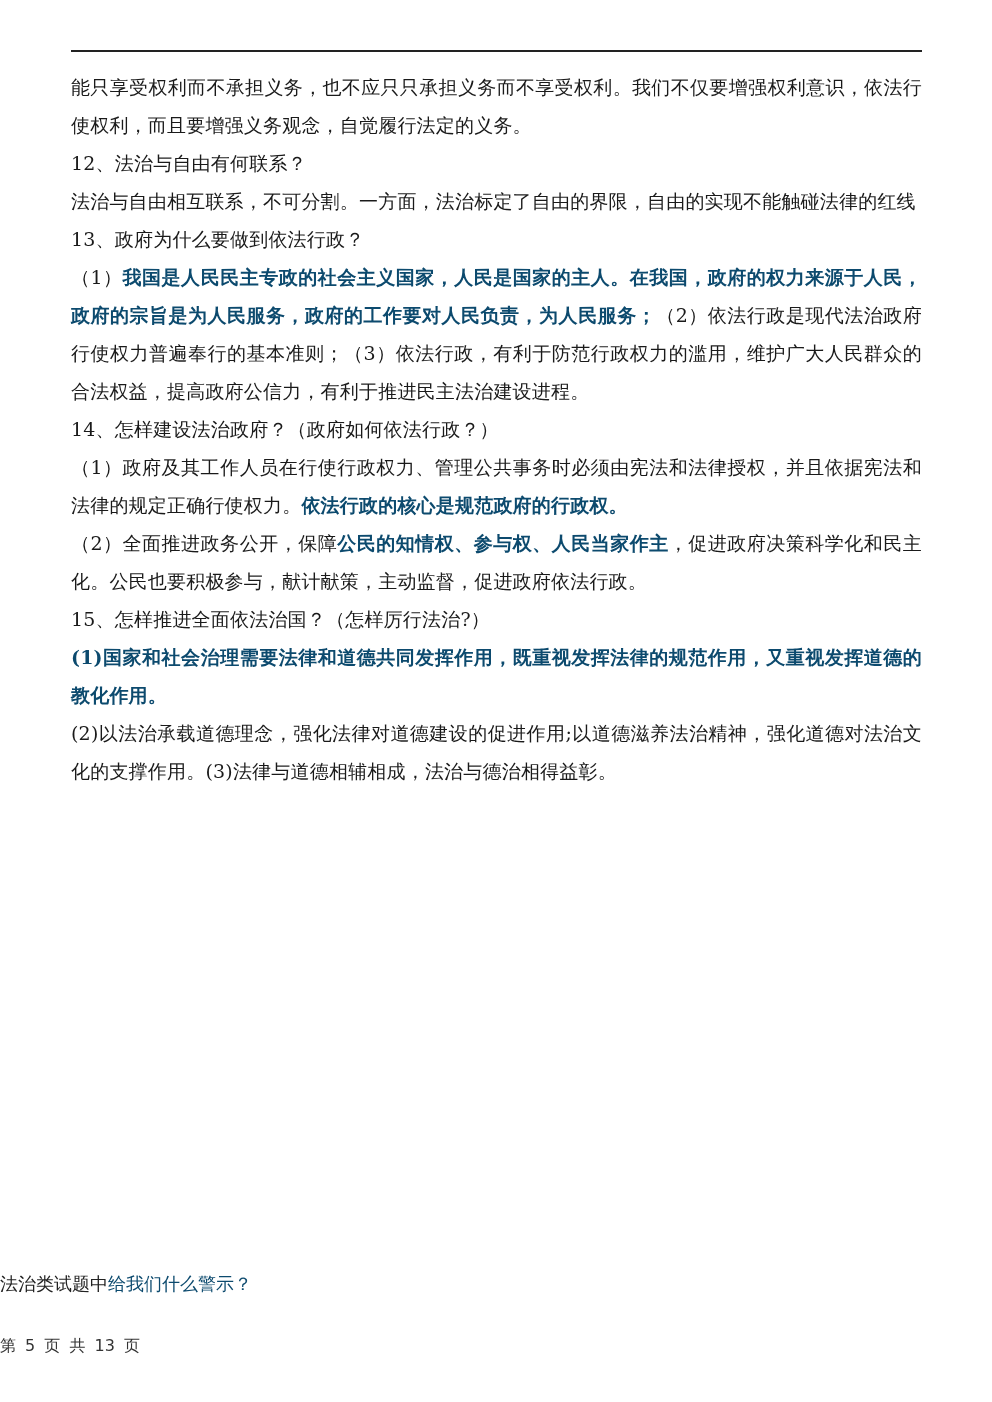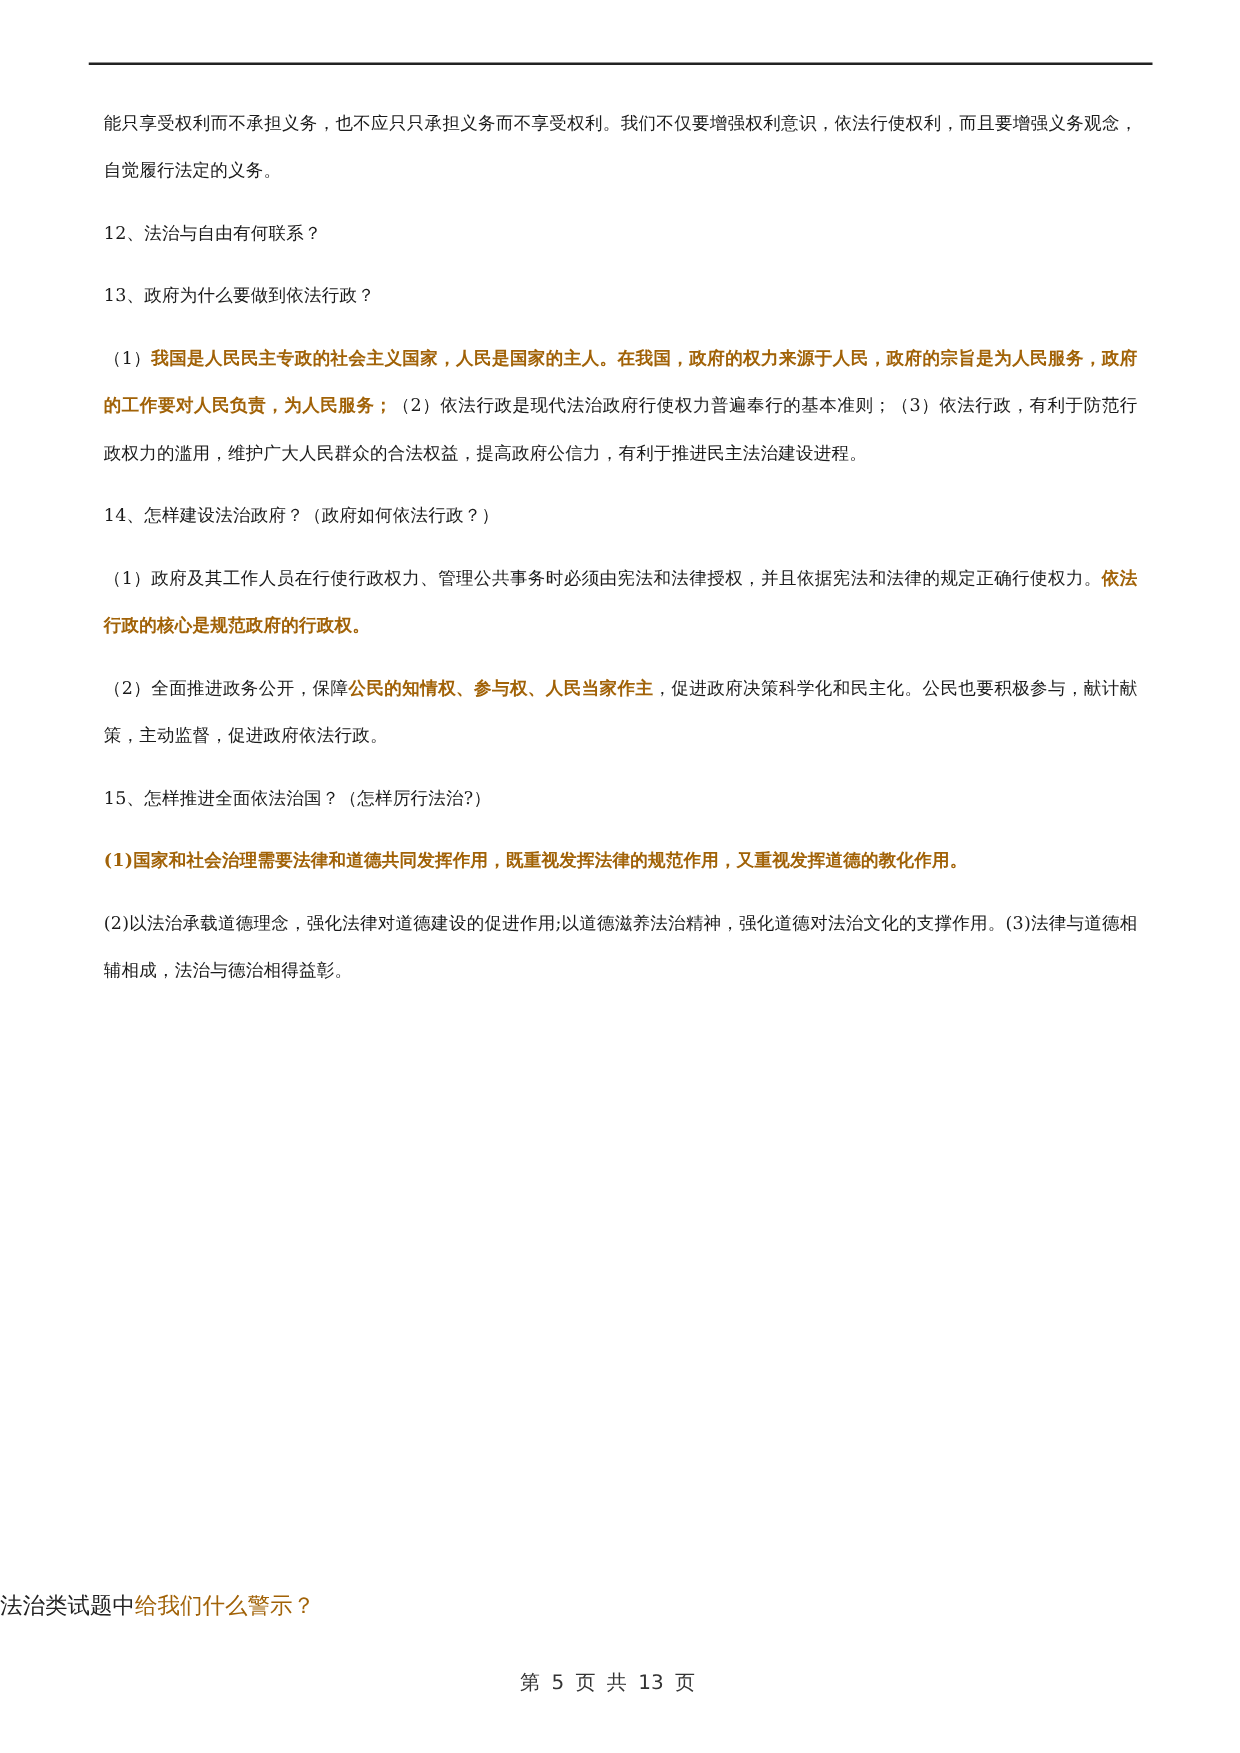--- a/index.html
+++ b/index.html
@@ -23,63 +23,63 @@
       height: 0;
       border-top: 2px solid #222;
     }
     .content {
       position: absolute;
       left: 71px;
       top: 68px;
       width: 851px;
     }
     .para {
-      margin: 12px;
-      font-size: 14px;
+      margin: 0;
+      font-size: 19px;
       line-height: 38px;
       text-align: justify;
       text-justify: inter-character;
       letter-spacing: 0.2px;
     }
     .para.title { }
     .hl {
-      color: #a16207;
+      color: #0c4a6e;
       font-weight: bold;
     }
     .center-line {
       position: absolute;
       left: 0;
       width: 992px;
       top: 1272px;
       font-size: 18px;
       font-family: "DejaVu Sans", "Liberation Sans", sans-serif;
       color: #222;
     }
     .page-footer {
       position: absolute;
       left: 0;
       width: 972px;
-      text-align: center;
       top: 1336px;
       font-size: 16px;
       font-family: "DejaVu Sans", "Liberation Sans", sans-serif;
       color: #333;
       word-spacing: 4px;
     }
   </style>
 </head>
 <body>
 
 <div class="header-rule"></div>
 
 <div class="content">
 
   <p class="para">能只享受权利而不承担义务，也不应只只承担义务而不享受权利。我们不仅要增强权利意识，依法行使权利，而且要增强义务观念，自觉履行法定的义务。</p>
 
   <p class="para title">12、法治与自由有何联系？</p>
+  <p class="para">法治与自由相互联系，不可分割。一方面，法治标定了自由的界限，自由的实现不能触碰法律的红线</p>
 
   <p class="para title">13、政府为什么要做到依法行政？</p>
   <p class="para"><span>（1）</span><span class="hl">我国是人民民主专政的社会主义国家，人民是国家的主人。在我国，政府的权力来源于人民，政府的宗旨是为人民服务，政府的工作要对人民负责，为人民服务；</span><span>（2）依法行政是现代法治政府行使权力普遍奉行的基本准则；（3）依法行政，有利于防范行政权力的滥用，维护广大人民群众的合法权益，提高政府公信力，有利于推进民主法治建设进程。</span></p>
 
   <p class="para title">14、怎样建设法治政府？（政府如何依法行政？）</p>
   <p class="para"><span>（1）政府及其工作人员在行使行政权力、管理公共事务时必须由宪法和法律授权，并且依据宪法和法律的规定正确行使权力。</span><span class="hl">依法行政的核心是规范政府的行政权。</span></p>
   <p class="para"><span>（2）全面推进政务公开，保障</span><span class="hl">公民的知情权、参与权、人民当家作主</span><span>，促进政府决策科学化和民主化。公民也要积极参与，献计献策，主动监督，促进政府依法行政。</span></p>
 
   <p class="para title">15、怎样推进全面依法治国？（怎样厉行法治?）</p>
 

